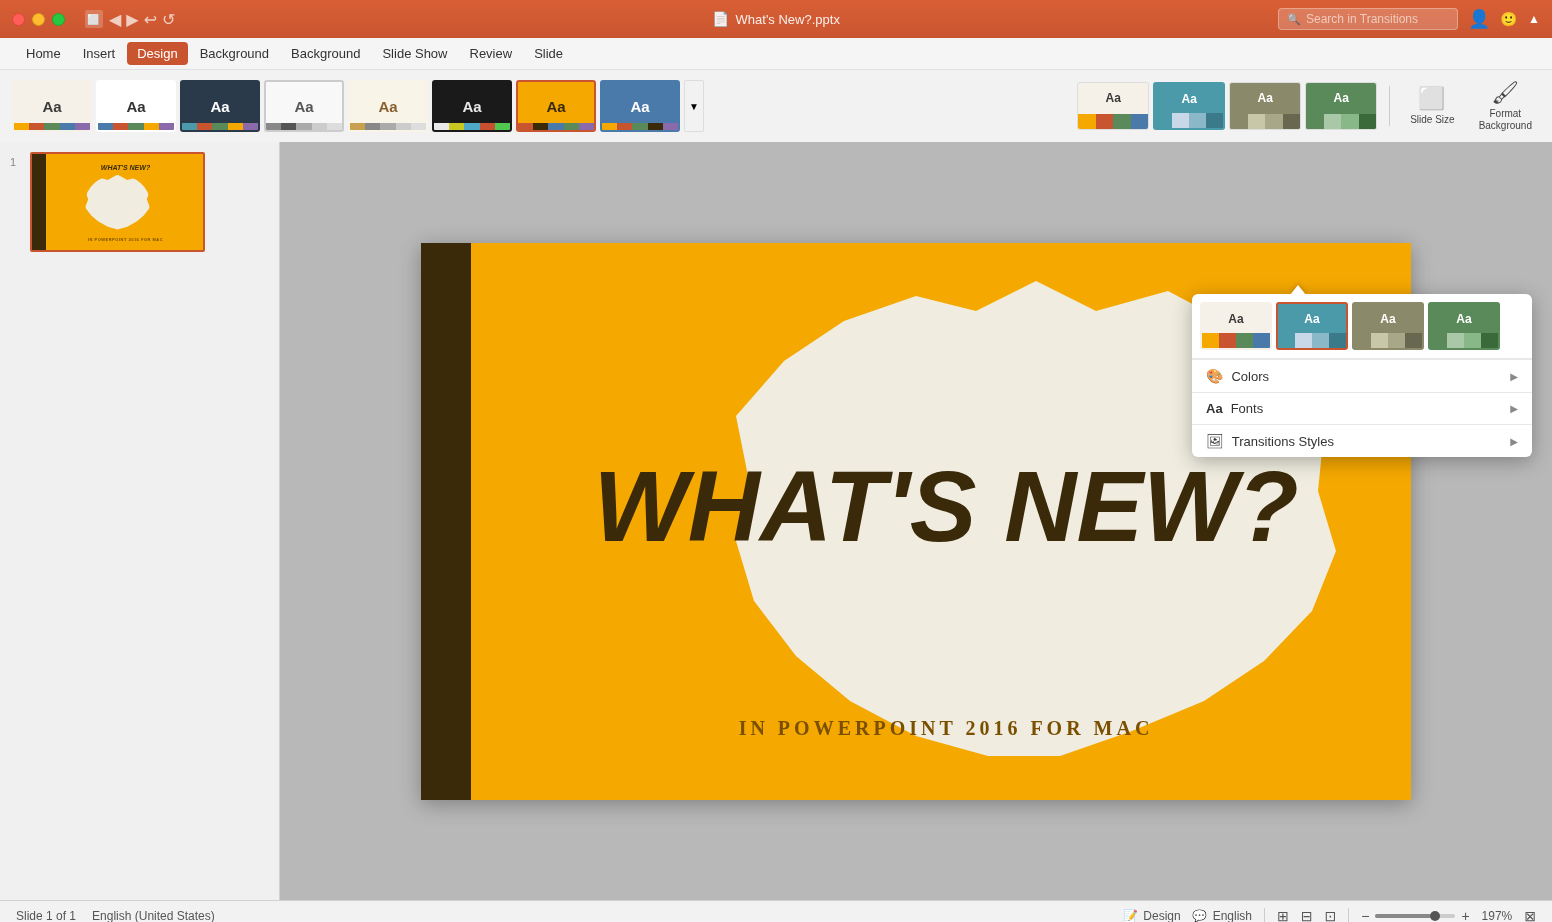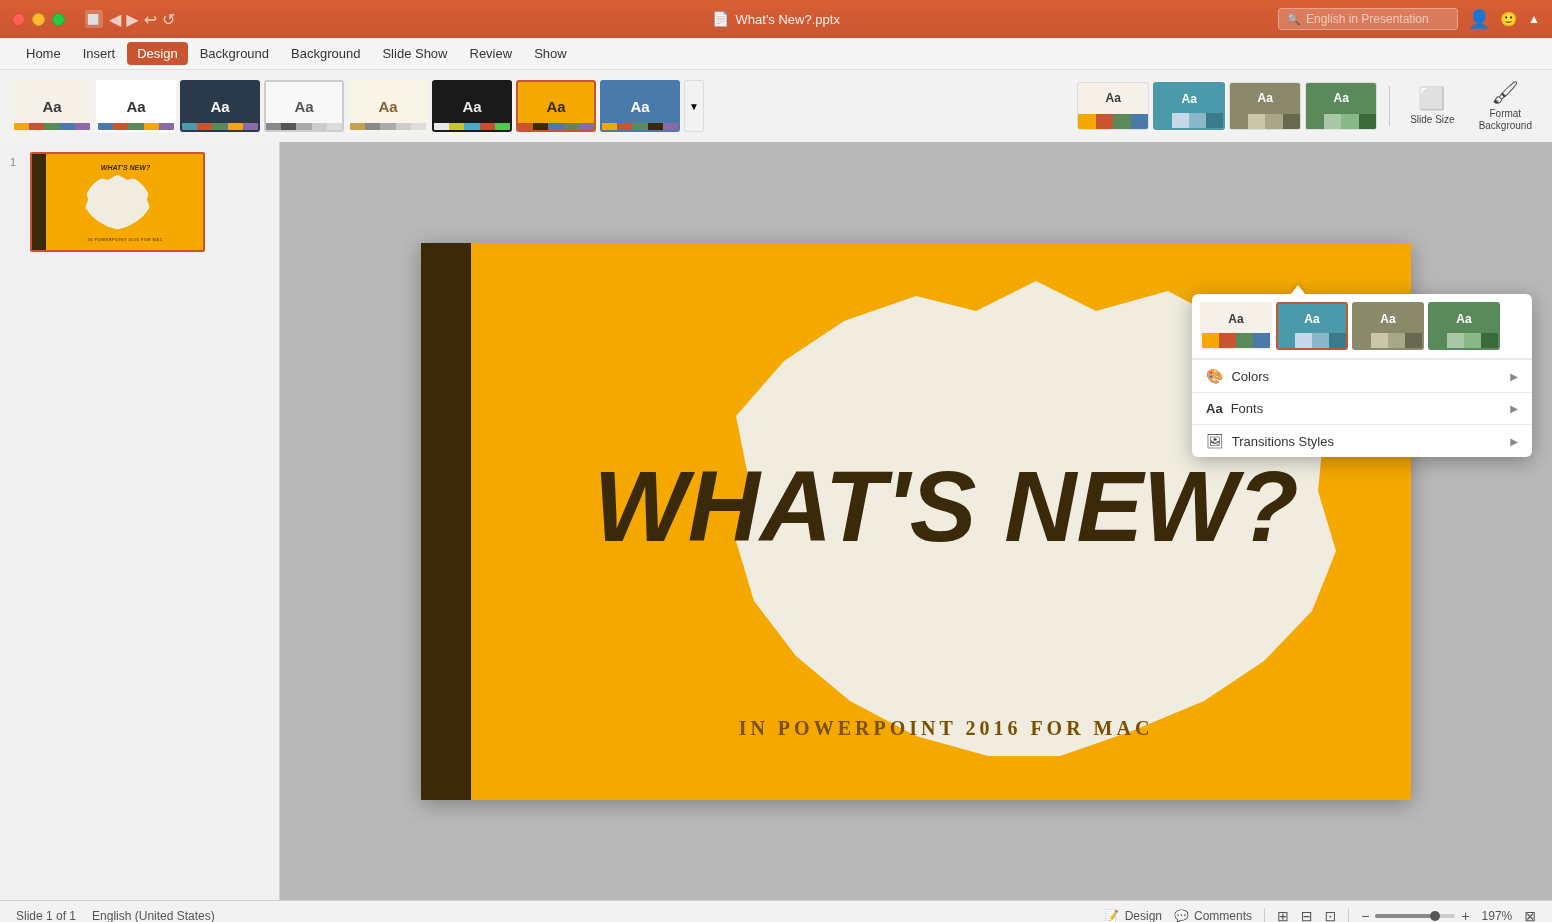--- a/index.html
+++ b/index.html
@@ -211,37 +211,37 @@
       </div>
     </div>
   </div>
   <div class="titlebar-center">
     <span class="titlebar-doc-icon">📄</span>
     <span>What's New?.pptx</span>
   </div>
   <div class="titlebar-right">
     <div class="search-bar">
       <span class="search-icon-small">🔍</span>
-      <span style="font-size:12px;color:rgba(255,255,255,0.6);">English in Presentation</span>
+      <span style="font-size:12px;color:rgba(255,255,255,0.6);">Search in Transitions</span>
     </div>
     <span class="titlebar-person">👤</span>
     <span style="color:white;font-size:14px;">🙂</span>
     <span style="color:white;font-size:12px;">▲</span>
   </div>
 </div>
 
 <div class="menu-bar">
   <div class="menu-item">Home</div>
   <div class="menu-item">Insert</div>
   <div class="menu-item active">Design</div>
   <div class="menu-item">Background</div>
   <div class="menu-item">Background</div>
   <div class="menu-item">Slide Show</div>
   <div class="menu-item">Review</div>
-  <div class="menu-item">Show</div>
+  <div class="menu-item">Slide</div>
 </div>
 
 <div class="theme-bar">
 
   <div class="theme-item" style="background:#f5f1e8;">
     <span class="theme-aa" style="color:#3a3a3a;font-size:15px;font-weight:700;">Aa</span>
     <div class="theme-colors" style="position:absolute;bottom:0;left:0;right:0;height:7px;display:flex;">
       <div class="theme-color-strip" style="background:#f4a800;"></div>
       <div class="theme-color-strip" style="background:#c95530;"></div>
       <div class="theme-color-strip" style="background:#5a8a5a;"></div>
@@ -502,21 +502,21 @@
 <div class="status-bar">
   <span>Slide 1 of 1</span>
   <span>English (United States)</span>
   <div class="status-right">
     <div style="display:flex;align-items:center;gap:5px;cursor:pointer;">
       <span>📝</span>
       <span>Design</span>
     </div>
     <div style="display:flex;align-items:center;gap:5px;cursor:pointer;">
       <span>💬</span>
-      <span>Comments</span>
+      <span>English</span>
     </div>
     <div style="width:1px;height:16px;background:#ccc;"></div>
     <span style="cursor:pointer;font-size:14px;">⊞</span>
     <span style="cursor:pointer;font-size:14px;">⊟</span>
     <span style="cursor:pointer;font-size:14px;">⊡</span>
     <div style="width:1px;height:16px;background:#ccc;"></div>
     <div class="zoom-control">
       <span class="zoom-btn">−</span>
       <div class="zoom-slider">
         <div class="zoom-slider-fill"></div>

